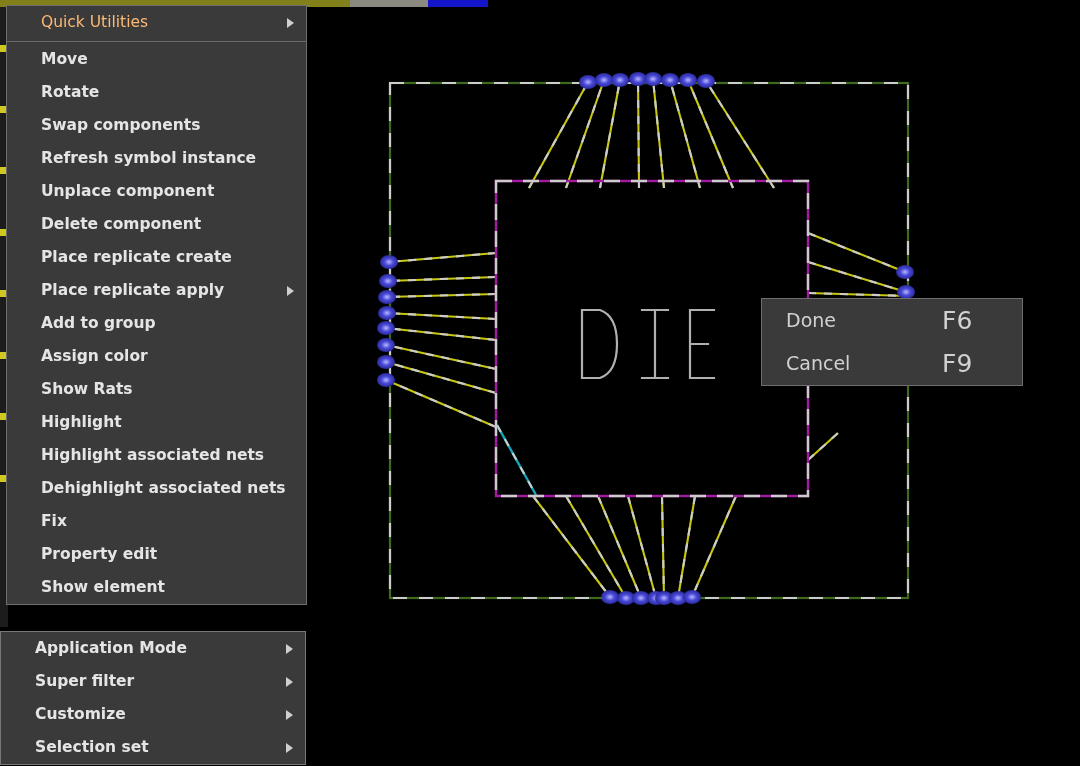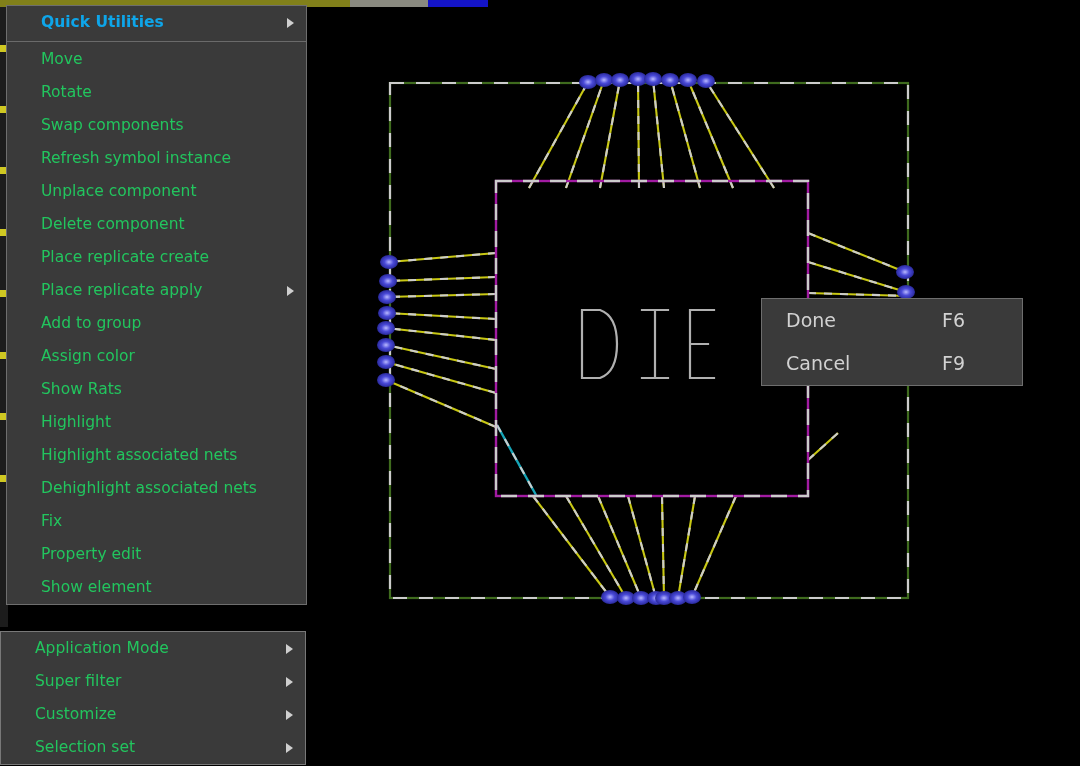--- a/index.html
+++ b/index.html
@@ -82,29 +82,30 @@
     background: #3a3a3a;
     border: 1px solid #787878;
     box-sizing: border-box;
     z-index: 50;
   }
   .menu-item {
     position: relative;
     height: 33px;
     line-height: 33px;
     padding: 0 26px 0 34px;
-    color: #22c55e;
+    color: #e5e5e5;
     font-size: 15.5px;
     white-space: nowrap;
     cursor: default;
     box-sizing: border-box;
+    font-weight: bold;
   }
   .menu-item.header-item {
-    font-weight: 700;
-    color: #0ea5e9;
+    font-weight: 400;
+    color: #fdba74;
   }
   .menu-sep {
     height: 1px;
     background: #6a6a6a;
     margin: 2px 0 1px 0;
   }
   .submenu-arrow {
     position: absolute;
     right: 12px;
     top: 50%;
@@ -135,21 +136,21 @@
     padding-left: 24px;
     white-space: nowrap;
     cursor: default;
     box-sizing: border-box;
   }
   .popup-accel {
     position: absolute;
     left: 180px;
     top: 0;
     color: #d2d2d2;
-    font-size: 19px;
+    font-size: 25px;
   }
   .popup-arrow {
     position: absolute;
     right: 14px;
     top: 50%;
     transform: translateY(-50%);
     width: 0; height: 0;
     border-left: 9px solid #cfcfcf;
     border-top: 6px solid transparent;
     border-bottom: 6px solid transparent;

